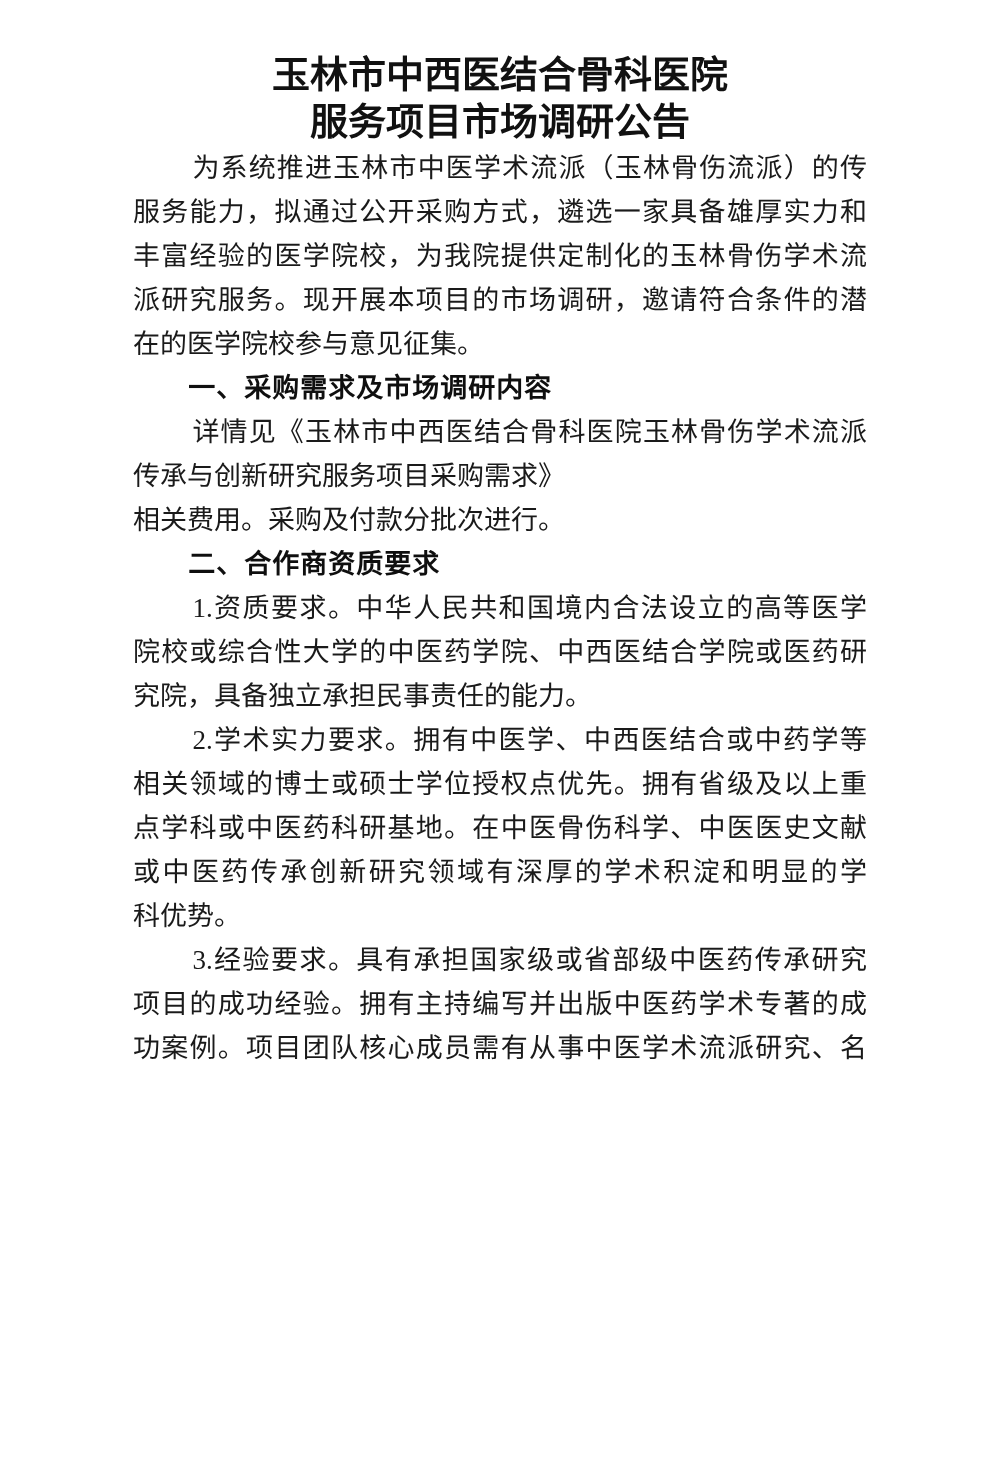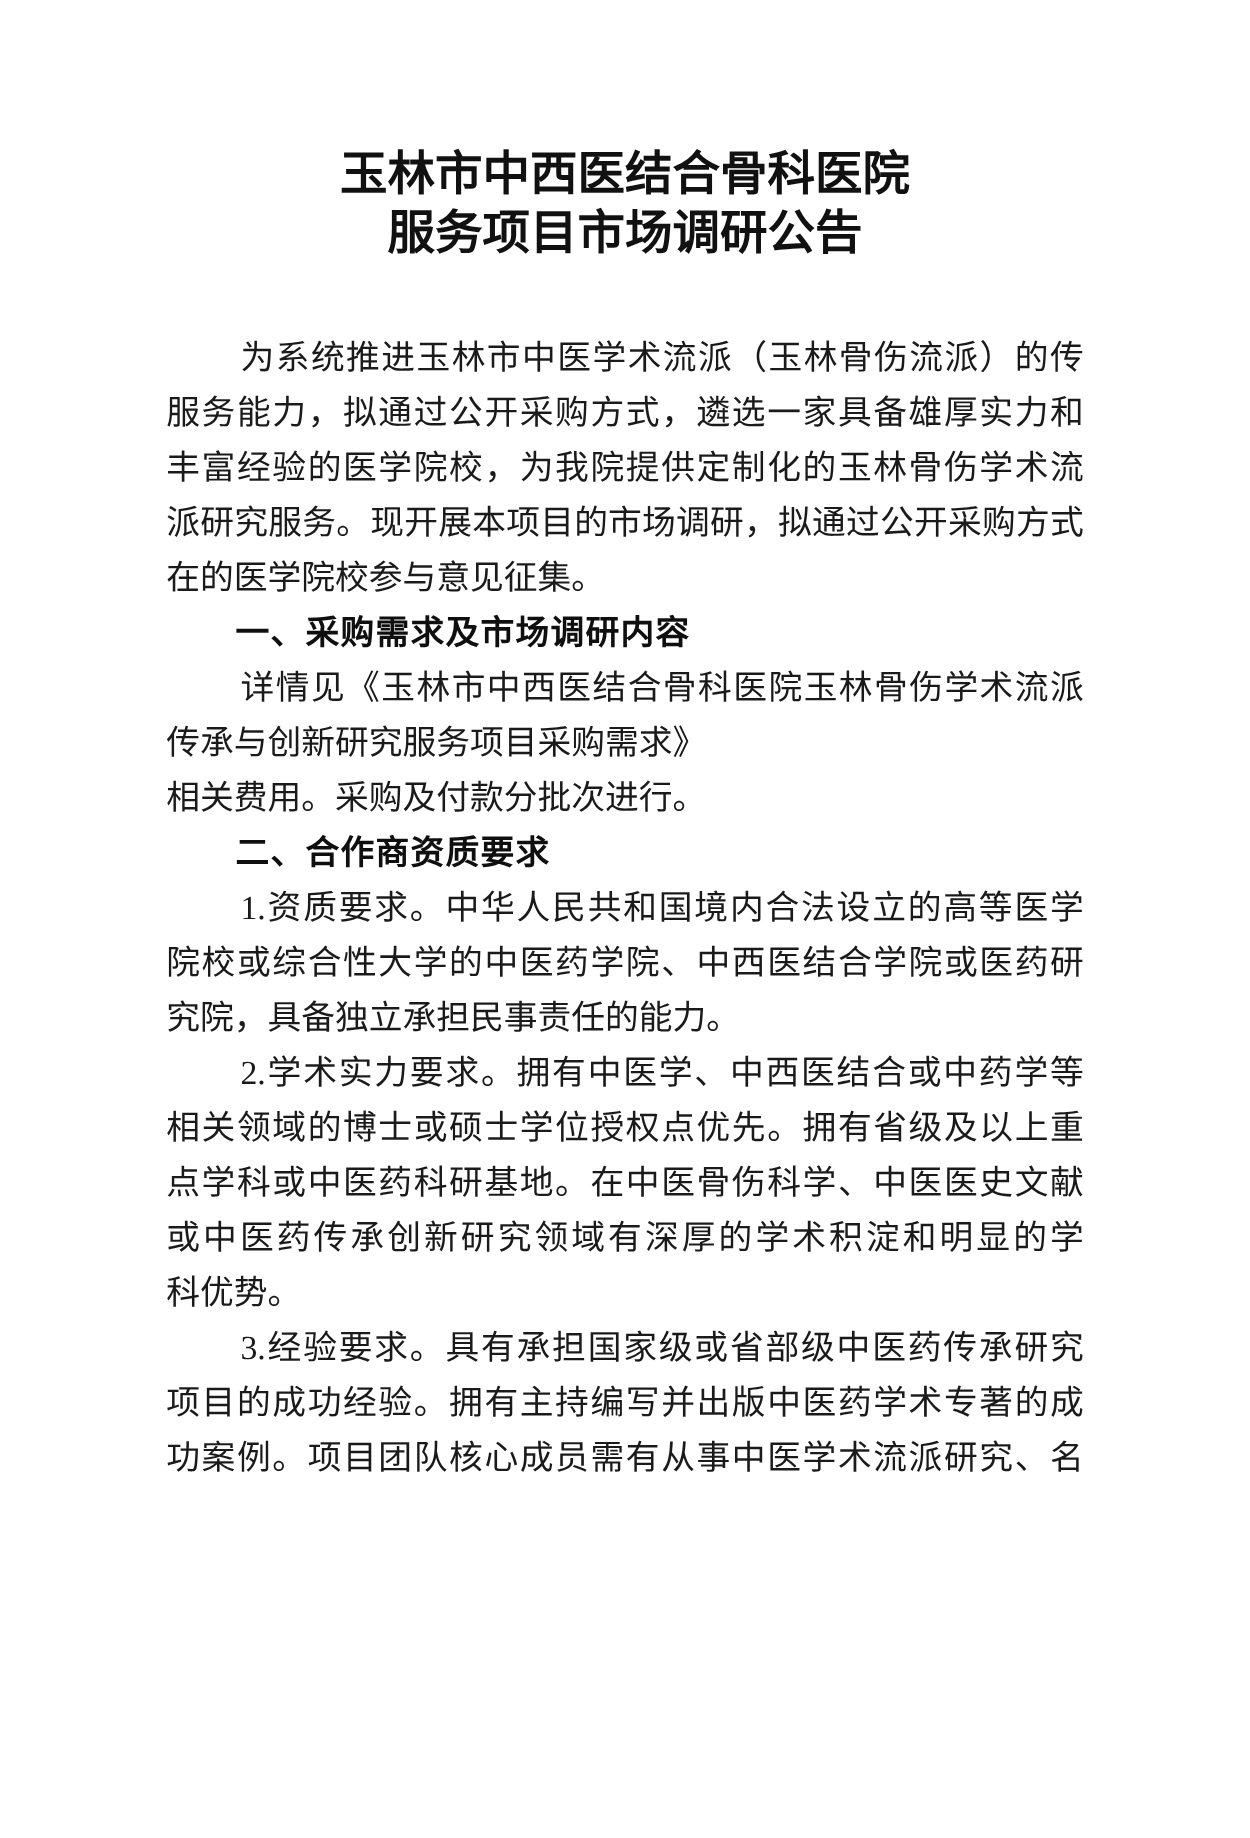--- a/index.html
+++ b/index.html
@@ -8,38 +8,37 @@
     padding: 0;
     background: #ffffff;
   }
   .page {
     position: relative;
     width: 1000px;
     height: 1470px;
     margin: 0 auto;
     background: #ffffff;
     box-sizing: border-box;
-    padding: 117px 133px 0 133px;
+    padding: 52px 133px 0 133px;
     overflow: hidden;
     font-family: "Liberation Serif", serif;
     color: #161616;
   }
   .doc-title {
     text-align: center;
     font-weight: 700;
     font-size: 38px;
     line-height: 47px;
     color: #111111;
   }
   .doc-title .title-line {
     display: block;
     white-space: nowrap;
   }
   .doc-body {
-    margin-top: 53px;
     font-size: 27px;
     line-height: 44px;
     color: #1a1a1a;
   }
   .line {
     width: 100%;
     text-align: justify;
     text-align-last: justify;
     white-space: nowrap; 
   }
@@ -69,21 +68,21 @@
   <div class="doc-title">
     <span class="title-line">玉林市中西医结合骨科医院</span>
     <span class="title-line">服务项目市场调研公告</span>
   </div>
 
   <div class="doc-body">
 
   <div class="line just first">为系统推进玉林市中医学术流派（玉林骨伤流派）的传</div>
       <div class="line just">服务能力，拟通过公开采购方式，遴选一家具备雄厚实力和</div>
       <div class="line just">丰富经验的医学院校，为我院提供定制化的玉林骨伤学术流</div>
-      <div class="line just">派研究服务。现开展本项目的市场调研，拟通过公开采购方式</div>
+      <div class="line just">派研究服务。现开展本项目的市场调研，邀请符合条件的潜</div>
       <div class="line end">在的医学院校参与意见征集。</div>
       <div class="line heading">一、采购需求及市场调研内容</div>
       <div class="line just first">详情见《玉林市中西医结合骨科医院玉林骨伤学术流派</div>
       <div class="line end">传承与创新研究服务项目采购需求》</div>
       <div class="line end">相关费用。采购及付款分批次进行。</div>
       <div class="line heading">二、合作商资质要求</div>
       <div class="line just first">1.资质要求。中华人民共和国境内合法设立的高等医学</div>
       <div class="line just">院校或综合性大学的中医药学院、中西医结合学院或医药研</div>
       <div class="line end">究院，具备独立承担民事责任的能力。</div>
       <div class="line just first">2.学术实力要求。拥有中医学、中西医结合或中药学等</div>

